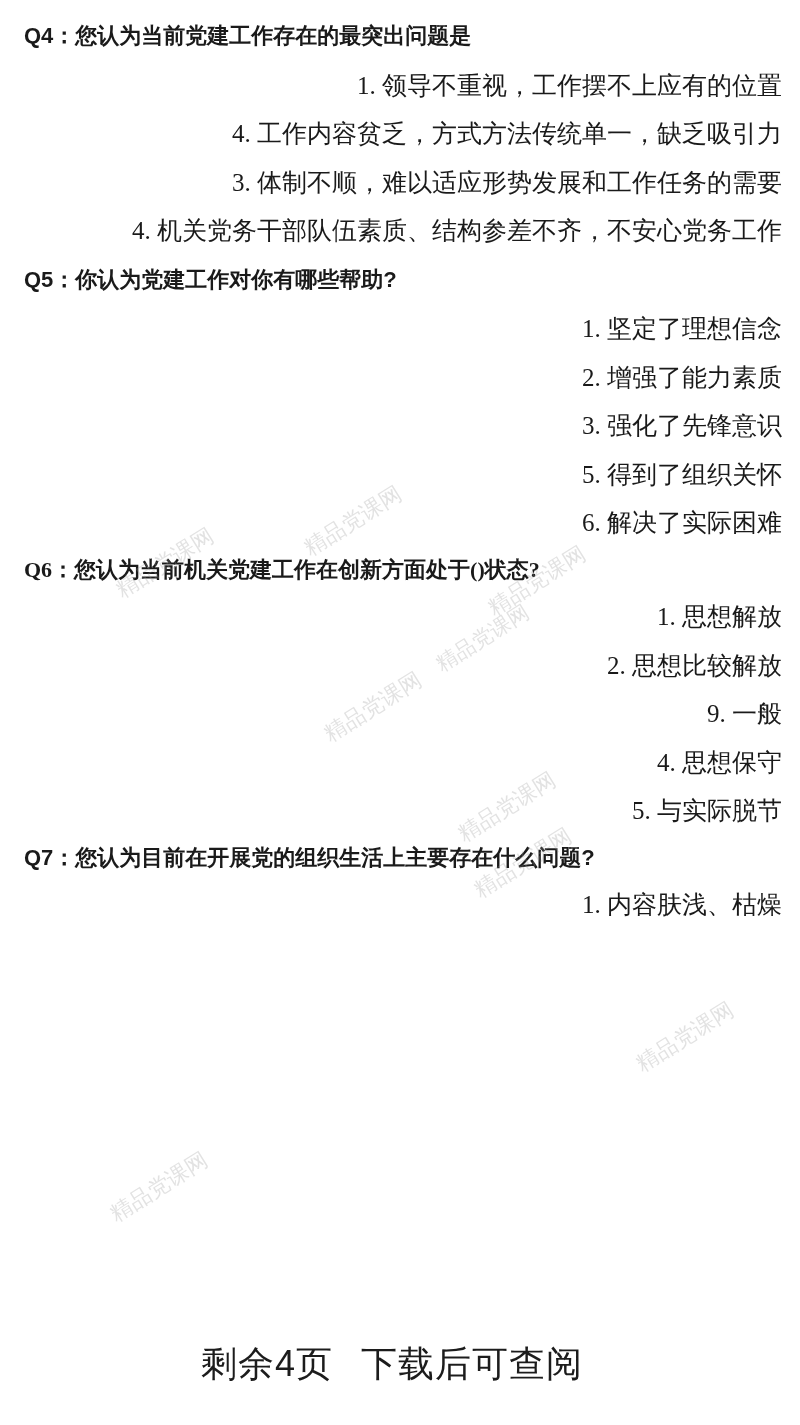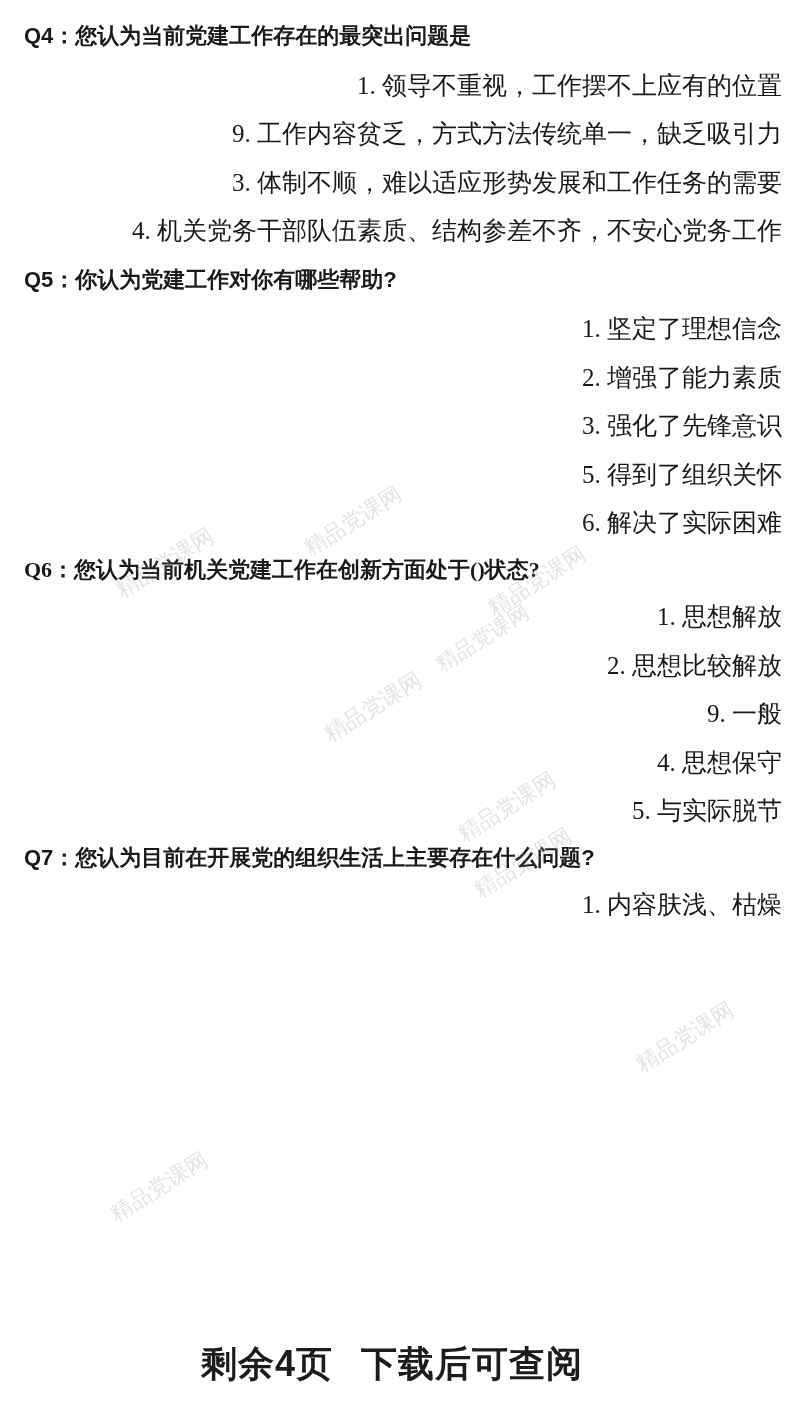--- a/index.html
+++ b/index.html
@@ -48,21 +48,21 @@
   .block-q6 .q-head { margin-top: 16px; margin-bottom: 18px; font-family: Liberation Serif, serif; }
   .block-q7 .q-head { margin-top: 14px; margin-bottom: 18px; }
 
   .footer {
     position: absolute;
     left: 0;
     right: 16px;
     bottom: 36px;
     text-align: center;
     font-family: "Liberation Sans", "DejaVu Sans", sans-serif;
-    font-weight: bold;
+    font-weight: normal;
     font-size: 36px;
     color: #1c1c1c;
     letter-spacing: 1px;
   }
   .footer .gap { display: inline-block; width: 28px; }
 
   
   .wm {
     position: absolute;
     font-family: "Liberation Sans", "DejaVu Sans", sans-serif;
@@ -96,21 +96,21 @@
   <div class="wm wm2">精品党课网</div>
   <div class="wm wm3">精品党课网</div>
   <div class="wm wm5">精品党课网</div>
   <div class="wm wm6">精品党课网</div>
   <div class="wm wm9">精品党课网</div>
   <div class="wm wm8">精品党课网</div>
 
   <section class="block block-q4">
     <h2 class="q-head">Q4：您认为当前党建工作存在的最突出问题是</h2>
     <p class="opt">1. 领导不重视，工作摆不上应有的位置</p>
-    <p class="opt">9. 工作内容贫乏，方式方法传统单一，缺乏吸引力</p>
+    <p class="opt">4. 工作内容贫乏，方式方法传统单一，缺乏吸引力</p>
     <p class="opt">3. 体制不顺，难以适应形势发展和工作任务的需要</p>
     <p class="opt">4. 机关党务干部队伍素质、结构参差不齐，不安心党务工作</p>
   </section>
 
   <section class="block block-q5">
     <h2 class="q-head">Q5：你认为党建工作对你有哪些帮助?</h2>
     <p class="opt">1. 坚定了理想信念</p>
     <p class="opt">2. 增强了能力素质</p>
     <p class="opt">3. 强化了先锋意识</p>
     <p class="opt">5. 得到了组织关怀</p>

